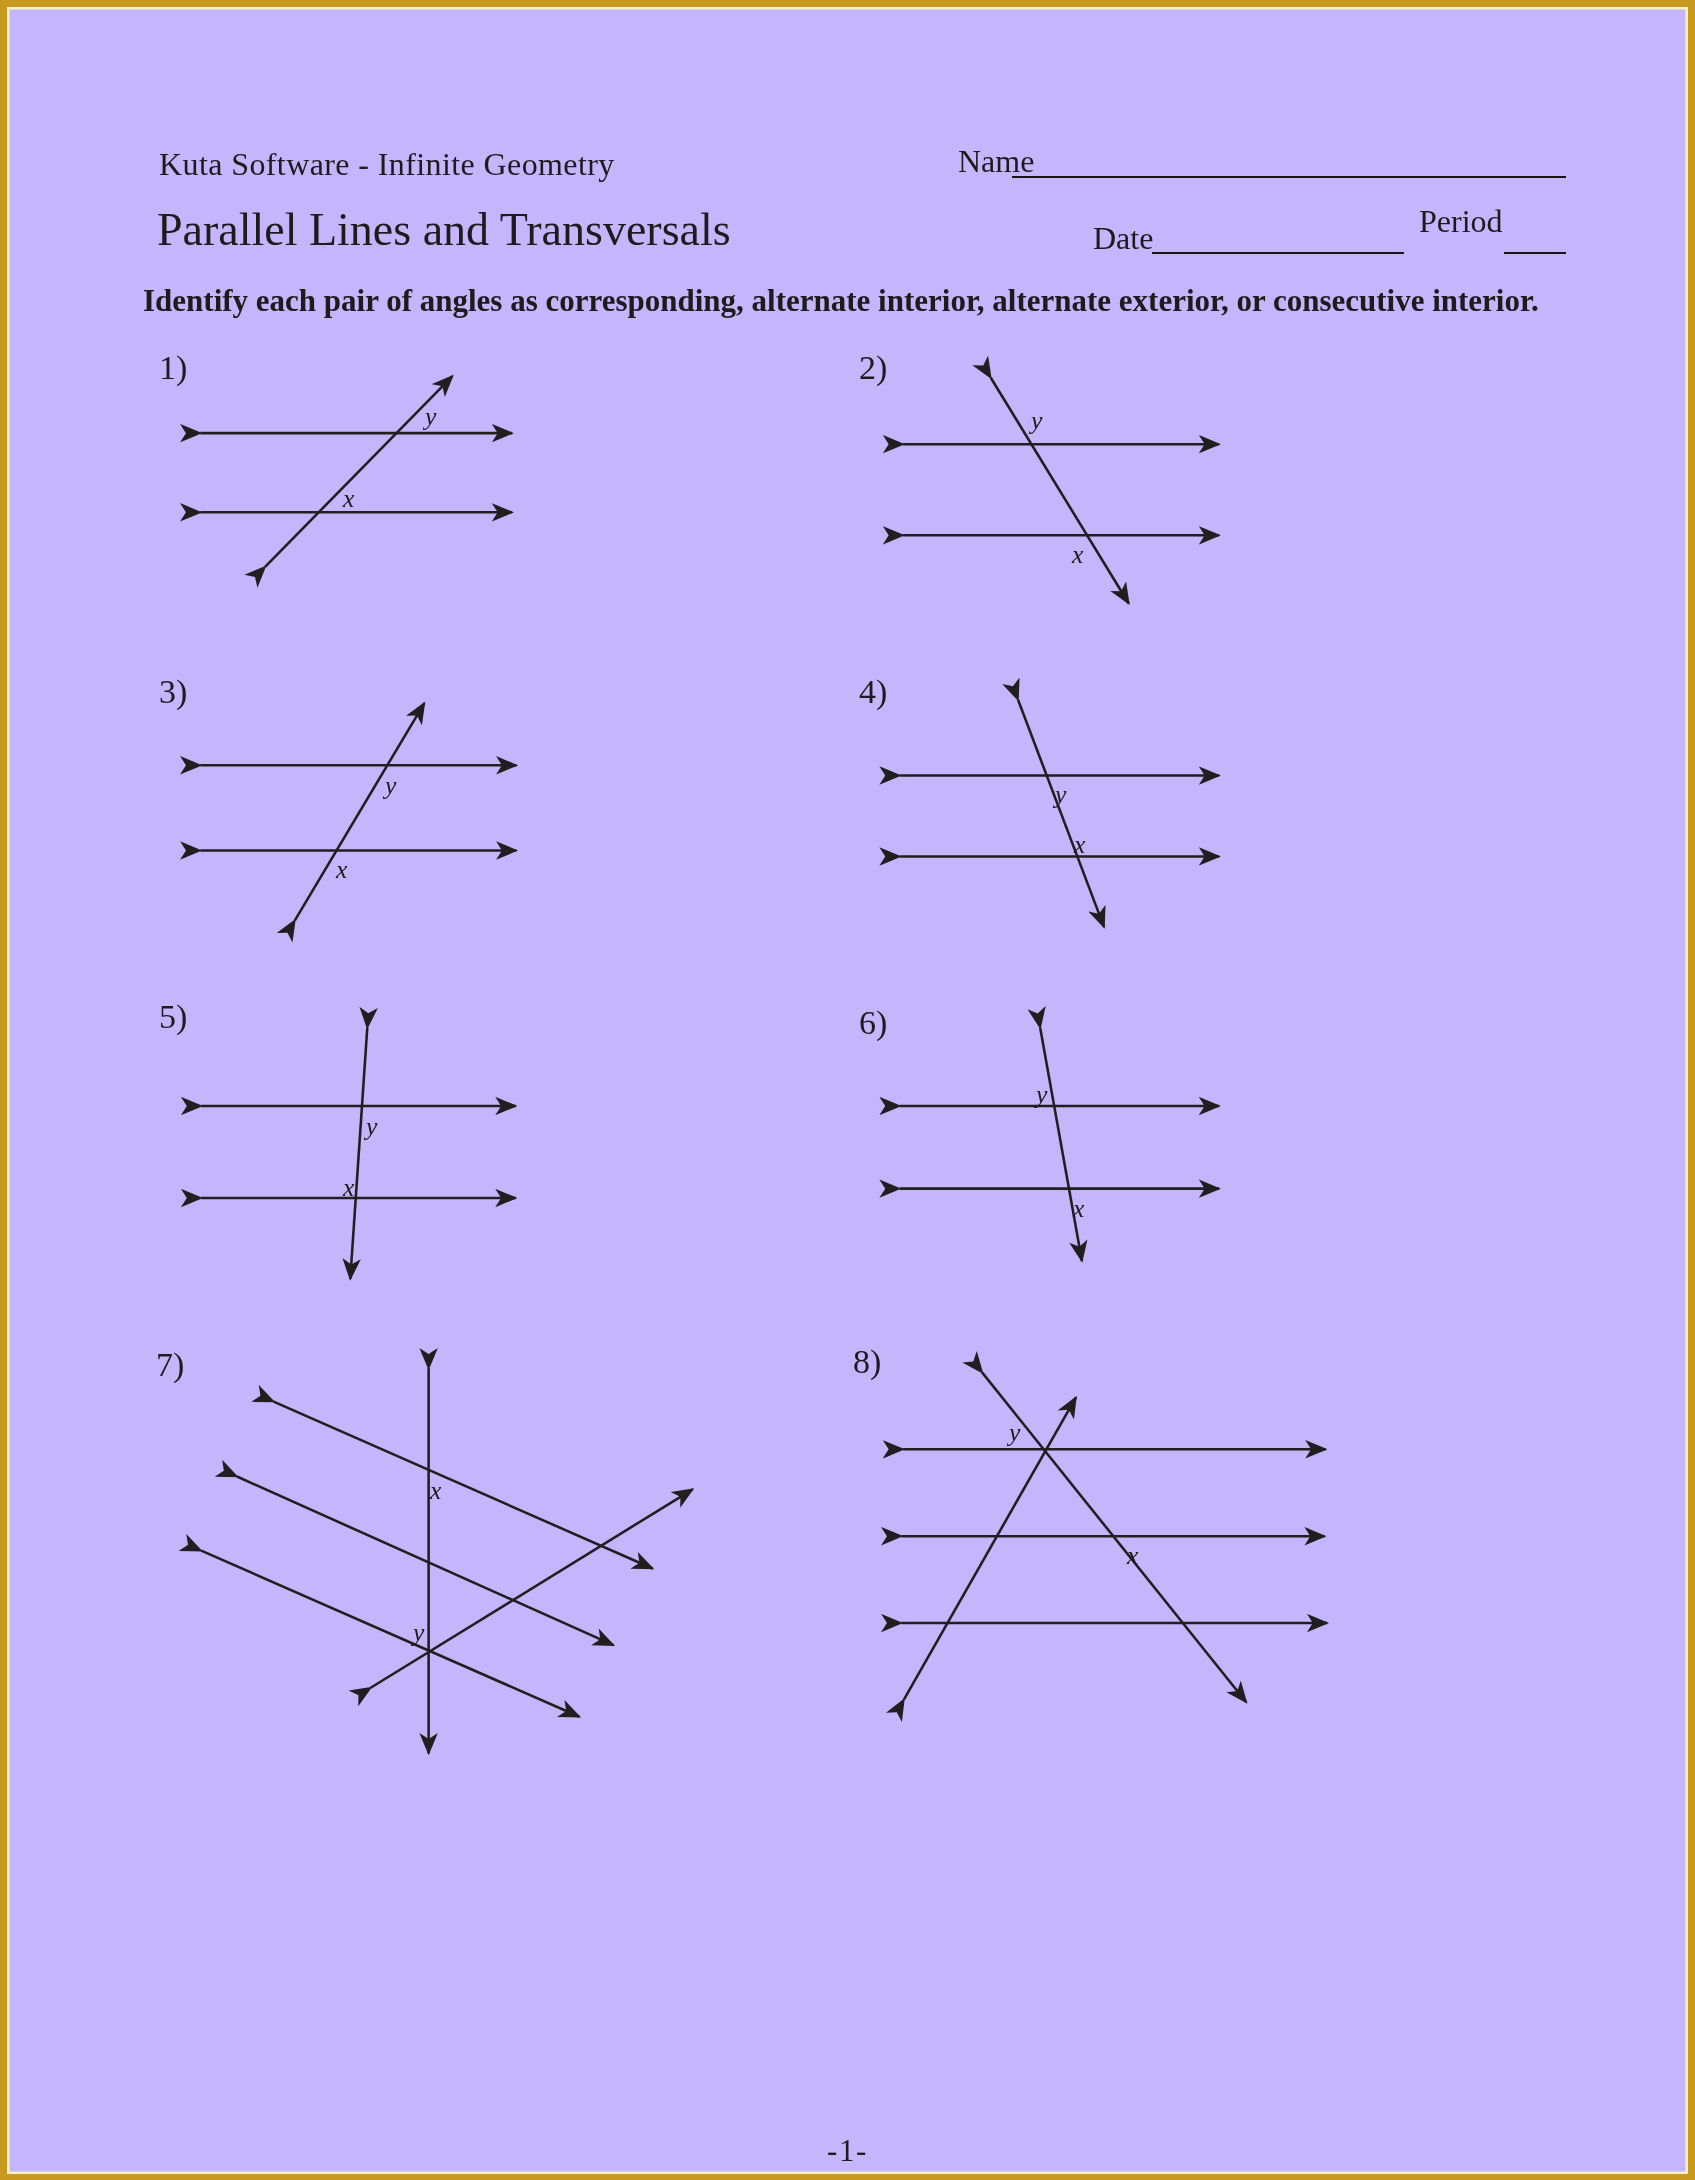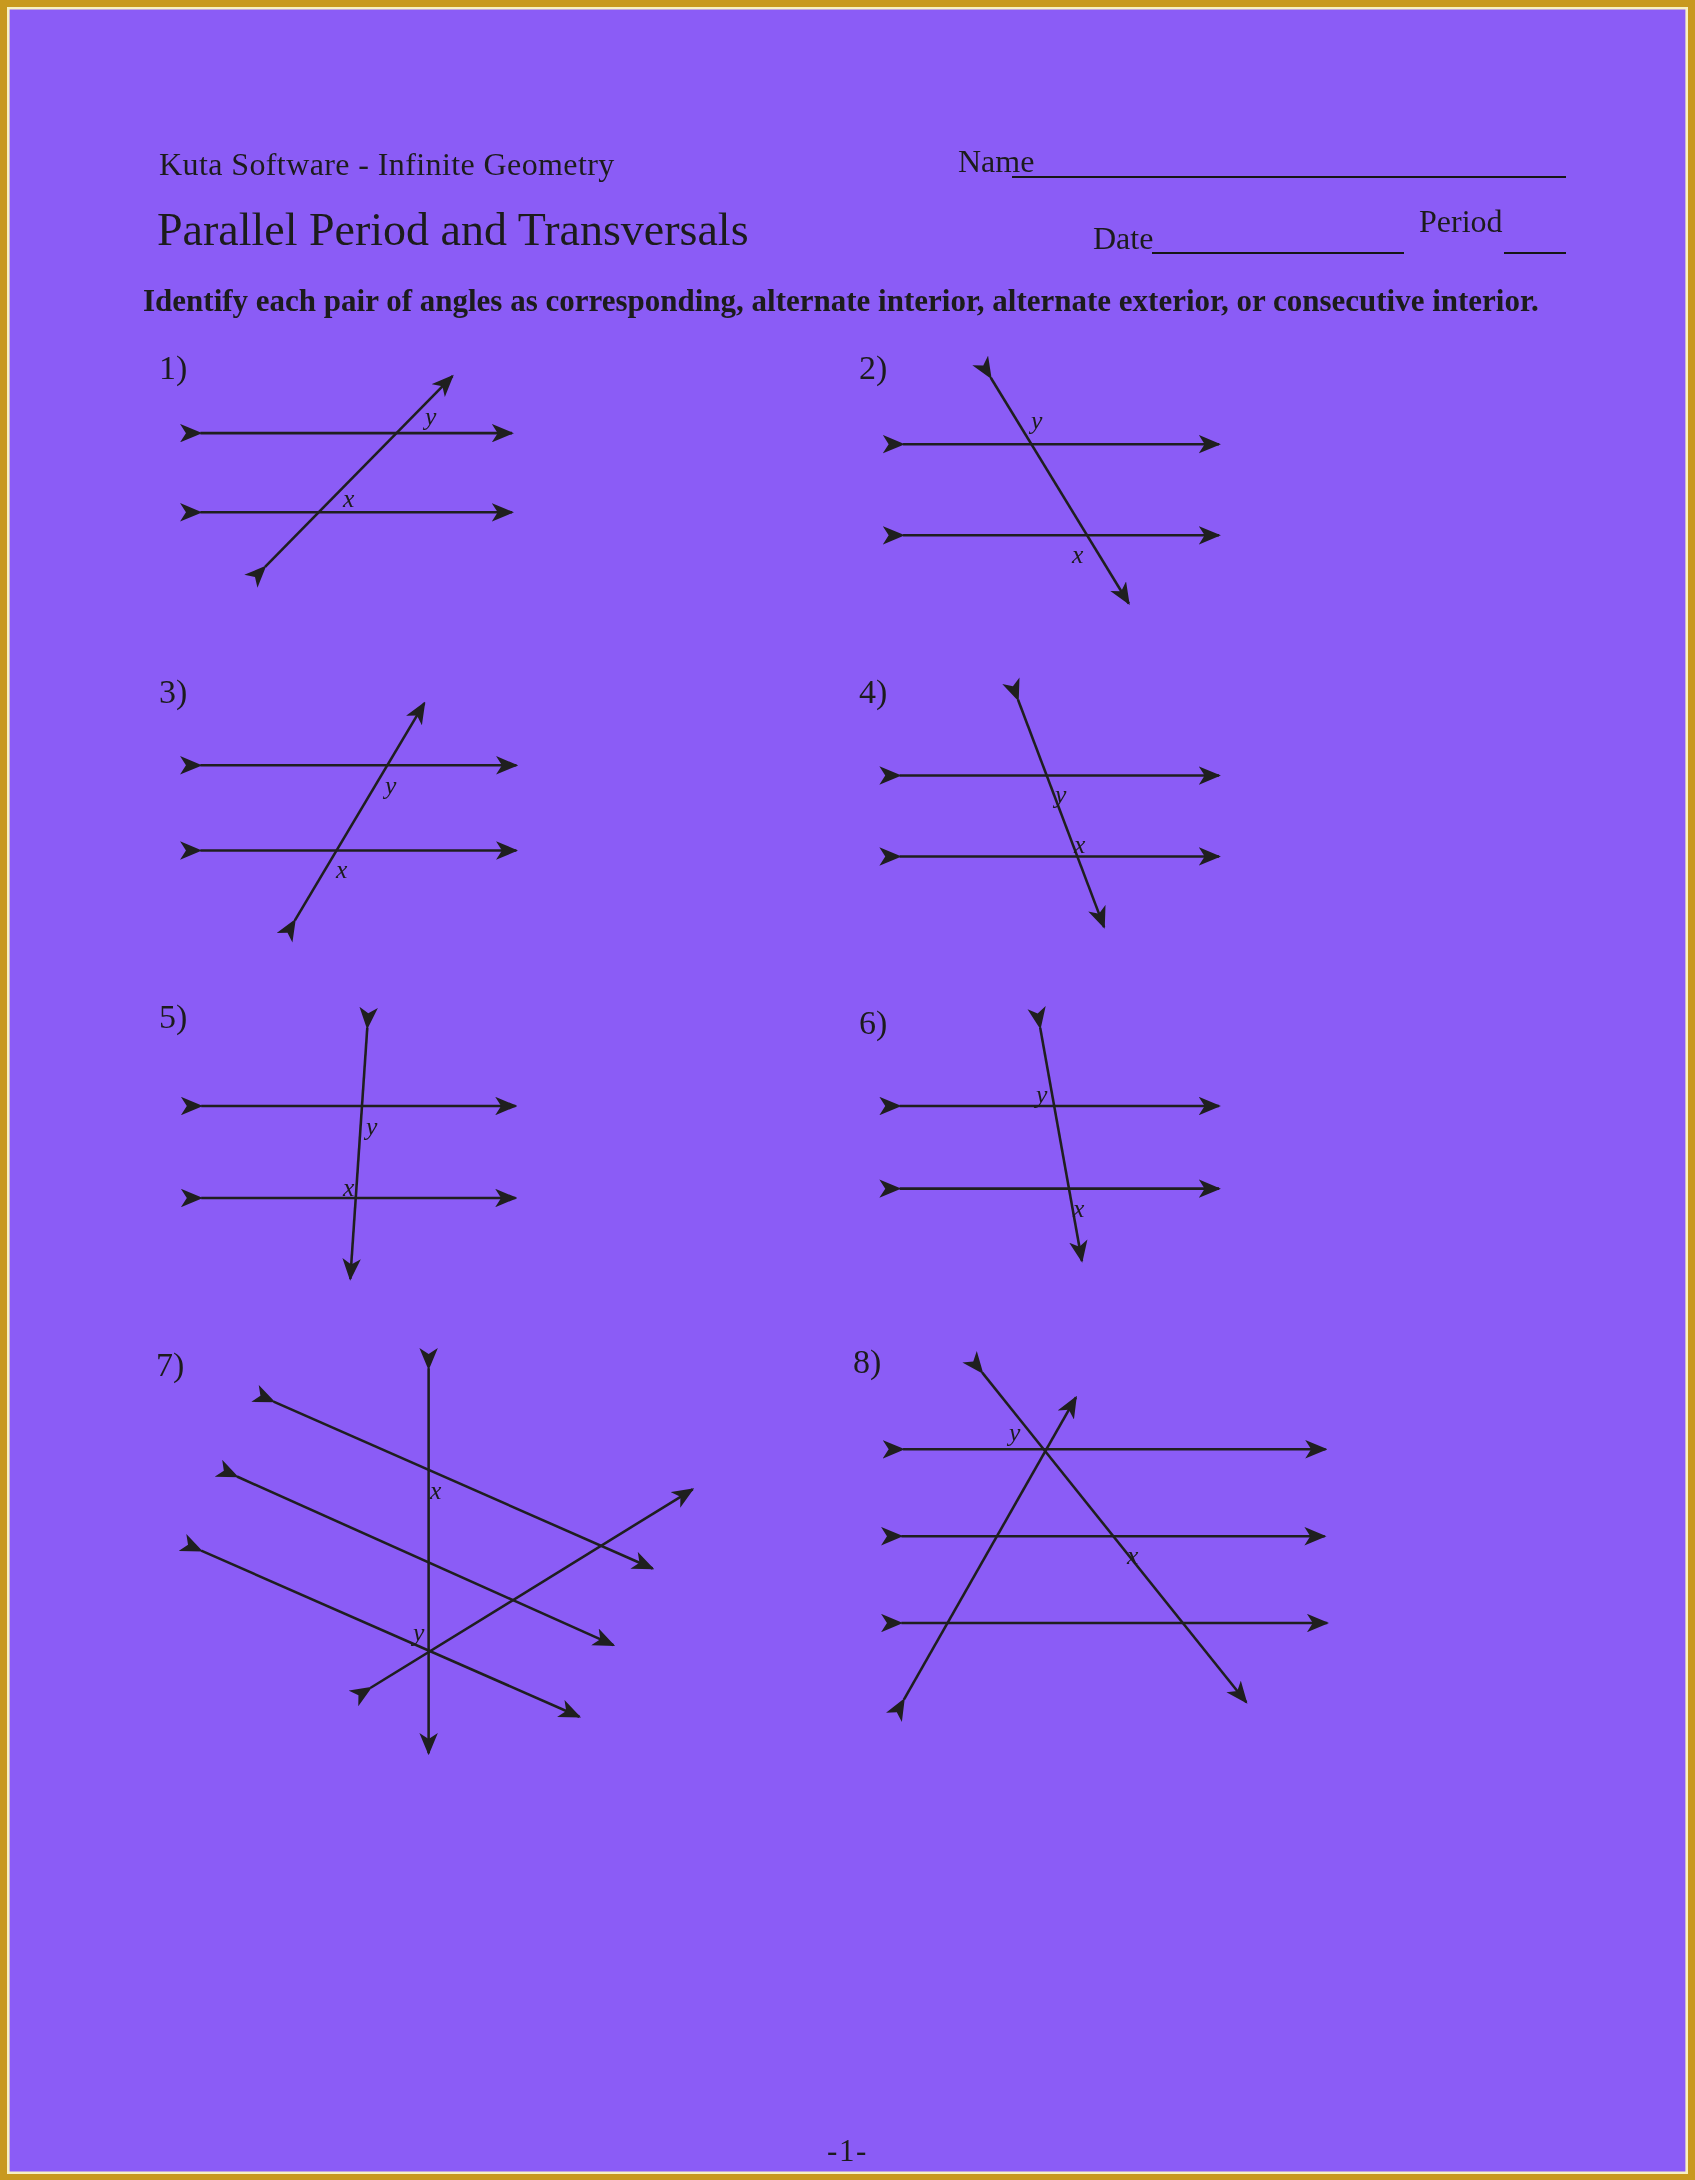--- a/index.html
+++ b/index.html
@@ -7,21 +7,21 @@
     width: 1695px; height: 2181px;
     background: #ffffff;
     font-family: "Liberation Serif", serif;
     color: #1c1c1c;
     overflow: hidden;
   }
   .page {
     position: relative;
     width: 1695px; height: 2181px;
     box-sizing: border-box;
-    background: #8b5cf6;
+    background: #c4b5fd;
     border: 7.7px solid #c8991f;
     box-shadow: inset 0 0 0 2.6px #f8f1c2;
   }
   .abs { position: absolute; white-space: nowrap; }
   .brand    { font-size: 32px; letter-spacing: 0.4px; }
   .title    { font-size: 46px; }
   .field    { font-size: 32px; }
   .instruction { font-size: 31px; font-weight: bold; }
   .rule { position: absolute; height: 0; border-top: 2.6px solid #161616; }
   .pnum { font-size: 34px; }
@@ -29,21 +29,21 @@
   .pageno { position: absolute; left: 0; right: 0; text-align: center; font-size: 31px; letter-spacing: 1.7px; }
   svg.geom { position: absolute; left: 0; top: 0; pointer-events: none; }
   .ln { stroke: #1f1f1f; stroke-width: 3; fill: none; }
 </style>
 </head>
 <body>
 
 <div class="page">
 
   <span class="abs brand" style="left:152px; top:139px;">Kuta Software - Infinite Geometry</span>
-  <span class="abs title" style="left:150px; top:196px;">Parallel Period and Transversals</span>
+  <span class="abs title" style="left:150px; top:196px;">Parallel Lines and Transversals</span>
 
   <span class="abs field" style="left:951px; top:136px;">Name</span>
   <div class="rule" style="left:1005px; top:169px; width:554px;"></div>
 
   <span class="abs field" style="left:1086px; top:213px;">Date</span>
   <div class="rule" style="left:1145px; top:245px; width:252px;"></div>
 
   <span class="abs field" style="left:1412px; top:196px;">Period</span>
   <div class="rule" style="left:1497px; top:245px; width:62px;"></div>
 

